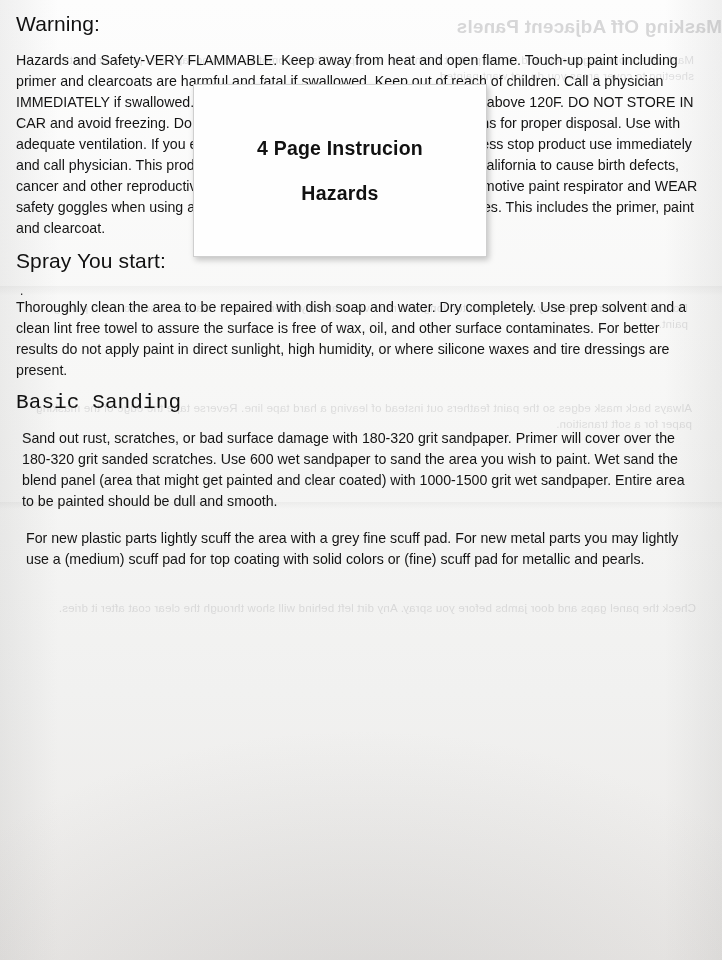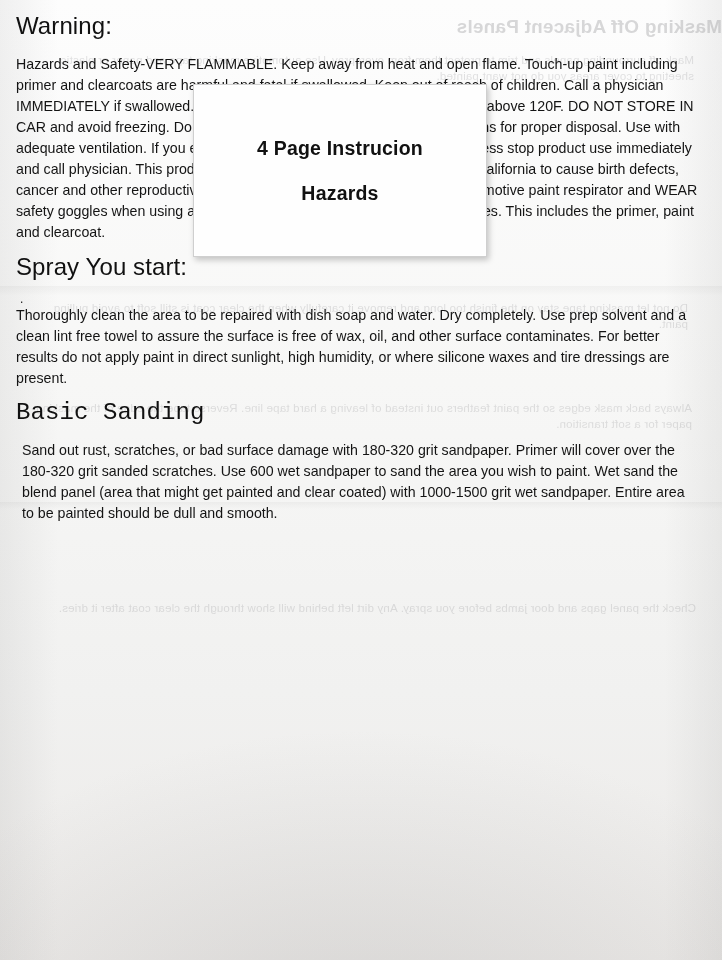--- a/index.html
+++ b/index.html
@@ -57,21 +57,21 @@
     line-height: 16px;
   }
 
   .content {
     position: relative;
     z-index: 3;
     padding: 12px 22px 0 16px;
   }
 
   h2.section {
-    font-size: 24px;
+    font-size: 21px;
     font-weight: normal;
     margin: 0 0 14px 0;
     letter-spacing: 0.1px;
     color: #111;
   }
   .sec-warning { margin-top: 4px; }
   .sec-before  { margin: 26px 0 6px 0; }
   .sec-surface { margin: 26px 0 10px 0; }
   .sec-basic   { margin: 30px 0 10px 0; font-family: Liberation Mono, monospace; }
 
@@ -141,20 +141,21 @@
     <h2 class="section sec-warning">Warning:</h2>
     <p class="body">Hazards and Safety-VERY FLAMMABLE. Keep away from heat and open flame. Touch-up paint including primer and clearcoats are harmful and fatal if swallowed. Keep out of reach of children. Call a physician IMMEDIATELY if swallowed. Do not store below 40F. Do not store in areas above 120F. DO NOT STORE IN CAR and avoid freezing. Do not puncture or incinerate. See local regulations for proper disposal. Use with adequate ventilation. If you experience eye watering, headaches, or dizziness stop product use immediately and call physician. This product contains chemicals known to the state of California to cause birth defects, cancer and other reproductive harm. Always wear a NIOSH approved automotive paint respirator and WEAR safety goggles when using any automotive paint product to protect your eyes. This includes the primer, paint and clearcoat.</p>
 
     <h2 class="section sec-before">Spray You start:</h2>
     <div class="dot">.</div>
 
     <p class="body">Thoroughly clean the area to be repaired with dish soap and water.  Dry completely. Use prep solvent and a clean lint free towel to assure the surface is free of wax, oil, and other surface contaminates. For better results do not apply paint in direct sunlight, high humidity, or where silicone waxes and tire dressings are present.</p>
 
     <h2 class="section sec-basic">Basic Sanding</h2>
     <p class="body indent">Sand out rust, scratches, or bad surface damage with 180-320 grit sandpaper. Primer will cover over the 180-320 grit sanded scratches. Use 600 wet sandpaper to sand the area you wish to paint. Wet sand the blend panel (area that might get painted and clear coated) with 1000-1500 grit wet sandpaper. Entire area to be painted should be dull and smooth.</p>
+    <p class="body indent2" style="margin-top:16px;">For new plastic parts lightly scuff the area with a grey fine scuff pad. For new metal parts you may lightly use a (medium) scuff pad for top coating with solid colors or (fine) scuff pad for metallic and pearls.</p>
 
   </div>
 
   <div class="sticker">
     <div class="line line1">4 Page Instrucion</div>
     <div class="line">Hazards</div>
   </div>
 
 </div>
 

